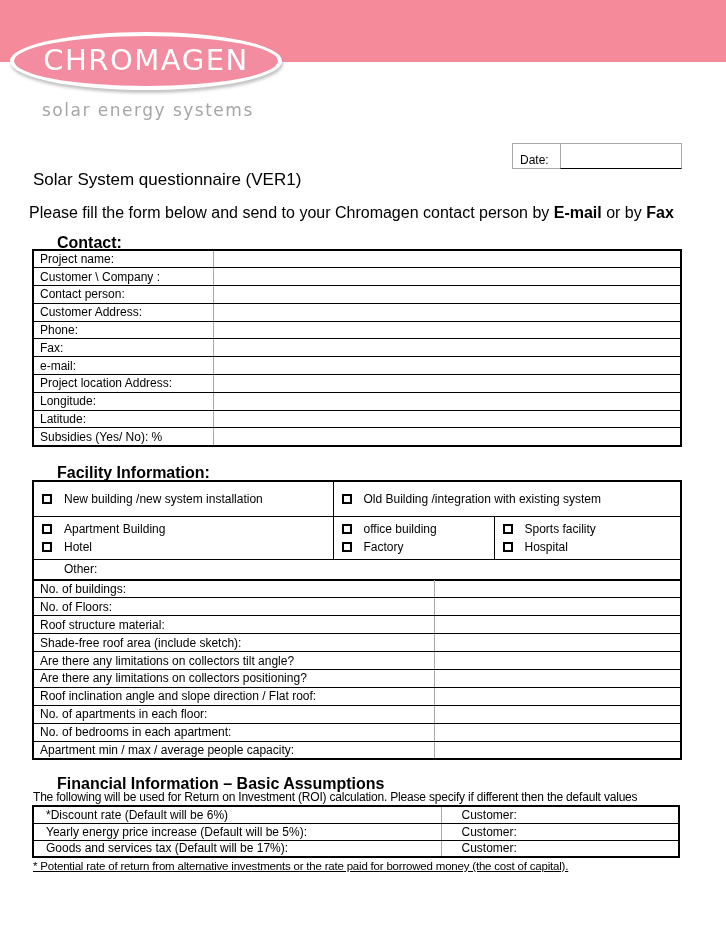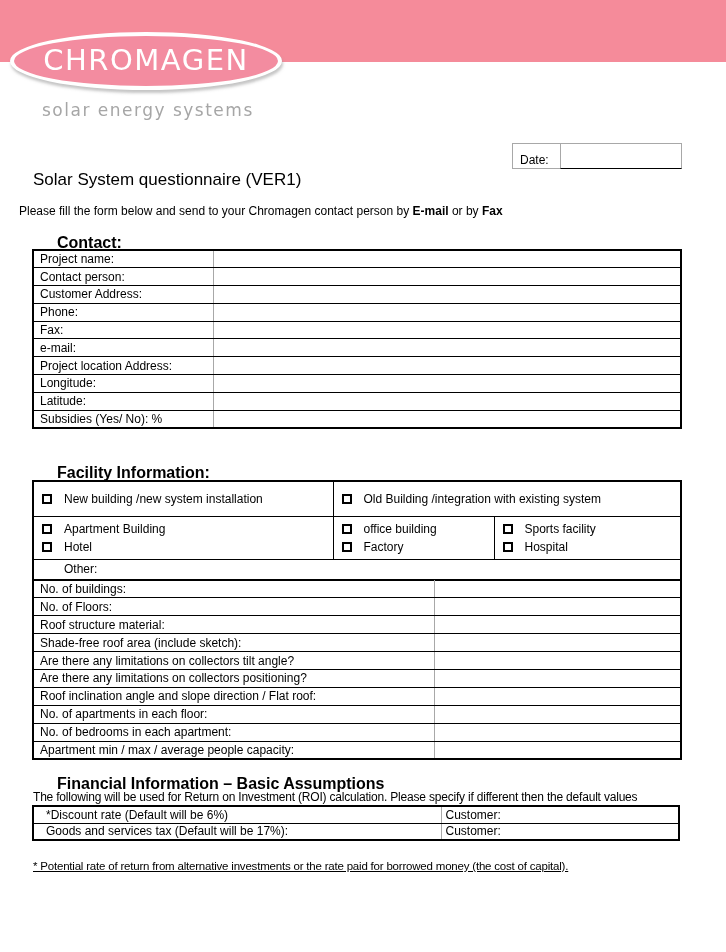--- a/index.html
+++ b/index.html
@@ -11,21 +11,21 @@
     background: #f38ca0; border: 4px solid #fff; box-shadow: 1px 3px 3px rgba(150,150,150,0.55);
     display: flex; align-items: center; justify-content: center; }
   .logo-text { color: #fff; font-size: 29px; letter-spacing: 1.5px; font-family: "DejaVu Sans", sans-serif; margin-top: -2px; text-align: right; }
   .tagline { position: absolute; left: 42px; top: 100px; font-size: 17px; color: #a6a6a6; letter-spacing: 1.5px; font-family: "DejaVu Sans", sans-serif; }
 
   .date-box { position: absolute; left: 512px; top: 143px; width: 170px; height: 26px; display: flex; }
   .date-label { width: 48px; height: 26px; border: 1px solid #a8a8a8; border-right: none; font-size: 12px; padding: 9px 0 0 7px; }
   .date-field { flex: 1; height: 26px; border: 1px solid #a8a8a8; border-bottom: 1px solid #000; }
 
   .title { position: absolute; left: 33px; top: 170px; font-size: 17px; }
-  .intro { position: absolute; left: 19px; top: 204px; font-size: 12px; }
+  .intro { position: absolute; left: 29px; top: 204px; font-size: 16px; }
   .intro b { font-weight: bold; }
 
   .section-head { position: absolute; left: 57px; font-size: 16px; font-weight: bold; }
 
   table { border-collapse: collapse; position: absolute; table-layout: fixed; }
   td { font-size: 12px; padding: 0 0 0 6px; vertical-align: middle; white-space: nowrap; overflow: hidden; }
 
   .contact { left: 32px; top: 249px; width: 650px; border: 2px solid #000; }
   .contact td { height: 17.8px; border-bottom: 1px solid #000; }
   .contact td.val { border-left: 1px solid #a8a8a8; }
@@ -40,21 +40,21 @@
   .cb { width: 10px; height: 10px; border: 2px solid #000; margin-right: 12px; flex: 0 0 auto; }
   .other-label { padding-left: 30px; }
 
   .details { left: 32px; top: 580px; width: 650px; border: 2px solid #000; border-top: none; }
   .details td { height: 17.9px; border-bottom: 1px solid #000; }
   .details td.val { border-left: 1px solid #a8a8a8; }
 
   .fin-note { position: absolute; left: 33px; top: 790px; font-size: 12px; letter-spacing: -0.2px; }
   .financial { left: 32px; top: 805px; width: 648px; border: 2px solid #000; }
   .financial td { height: 17px; border-bottom: 1px solid #000; padding-left: 12px; margin-left: 44px; }
-  .financial td.val { border-left: 1px solid #a8a8a8; padding-left: 4px; }
+  .financial td.val { border-left: 1px solid #a8a8a8; padding-left: 20px; }
   .footnote { position: absolute; left: 33px; top: 860px; font-size: 11.5px; letter-spacing: -0.2px; text-decoration: underline; }
 </style>
 </head>
 <body>
 
 <div class="banner"></div>
 <div class="logo-oval">
   <span class="logo-text">CHROMAGEN</span>
 </div>
 <div class="tagline">solar energy systems</div>
@@ -72,20 +72,24 @@
   <colgroup>
       <col style="width:180px">
       <col>
     </colgroup>
   <tbody>
       <tr>
         <td>Project name:</td>
         <td class="val"></td>
       </tr>
   <tr>
+        <td>Customer \ Company :</td>
+        <td class="val"></td>
+      </tr>
+  <tr>
         <td>Contact person:</td>
         <td class="val"></td>
       </tr>
   <tr>
         <td>Customer Address:</td>
         <td class="val"></td>
       </tr>
   <tr>
         <td>Phone:</td>
         <td class="val"></td>
@@ -232,18 +236,22 @@
   <colgroup>
       <col style="width:408px">
       <col>
     </colgroup>
   <tbody>
       <tr>
         <td>*Discount rate (Default will be 6%)</td>
         <td class="val">Customer:</td>
       </tr>
   <tr>
+        <td>Yearly energy price increase (Default will be 5%):</td>
+        <td class="val">Customer:</td>
+      </tr>
+  <tr>
         <td style="border-bottom:none">Goods and services tax (Default will be 17%):</td>
         <td class="val" style="border-bottom:none">Customer:</td>
       </tr>
 </tbody>
   </table>
 <div class="footnote">* Potential rate of return from alternative investments or the rate paid for borrowed money (the cost of capital).</div>
 
 </body></html>

